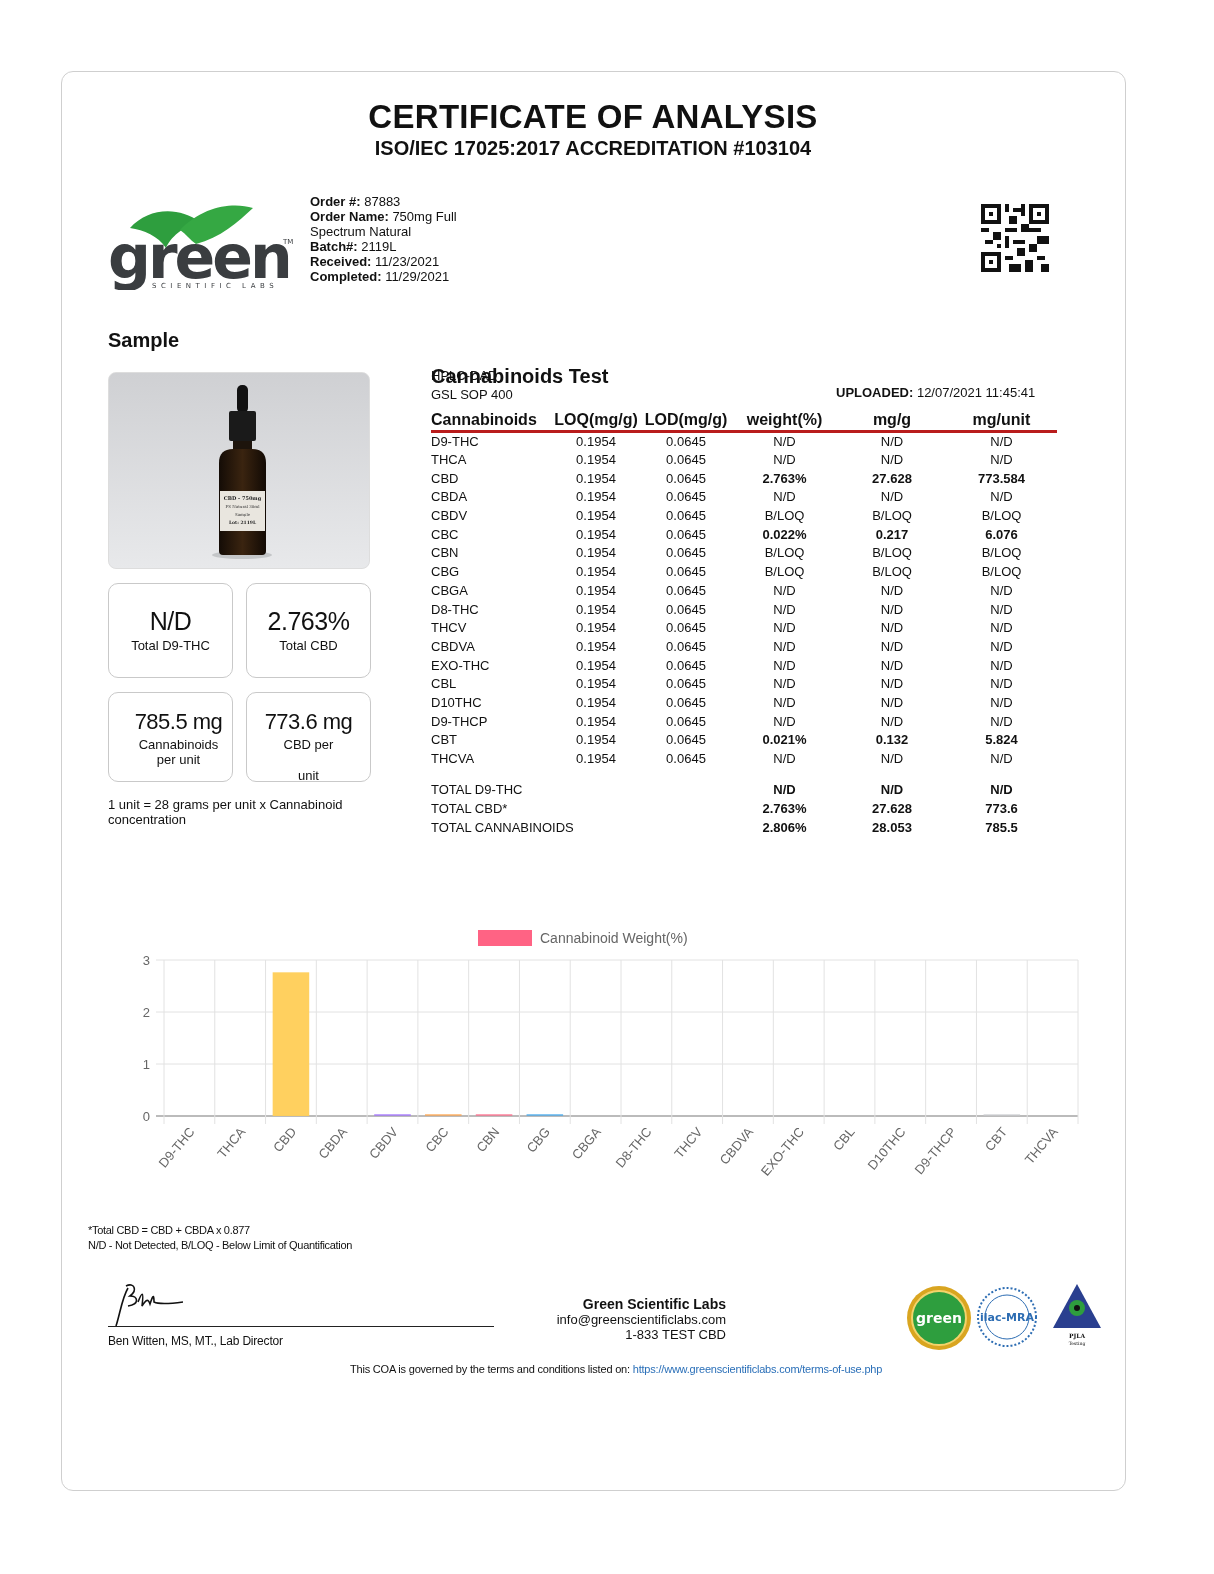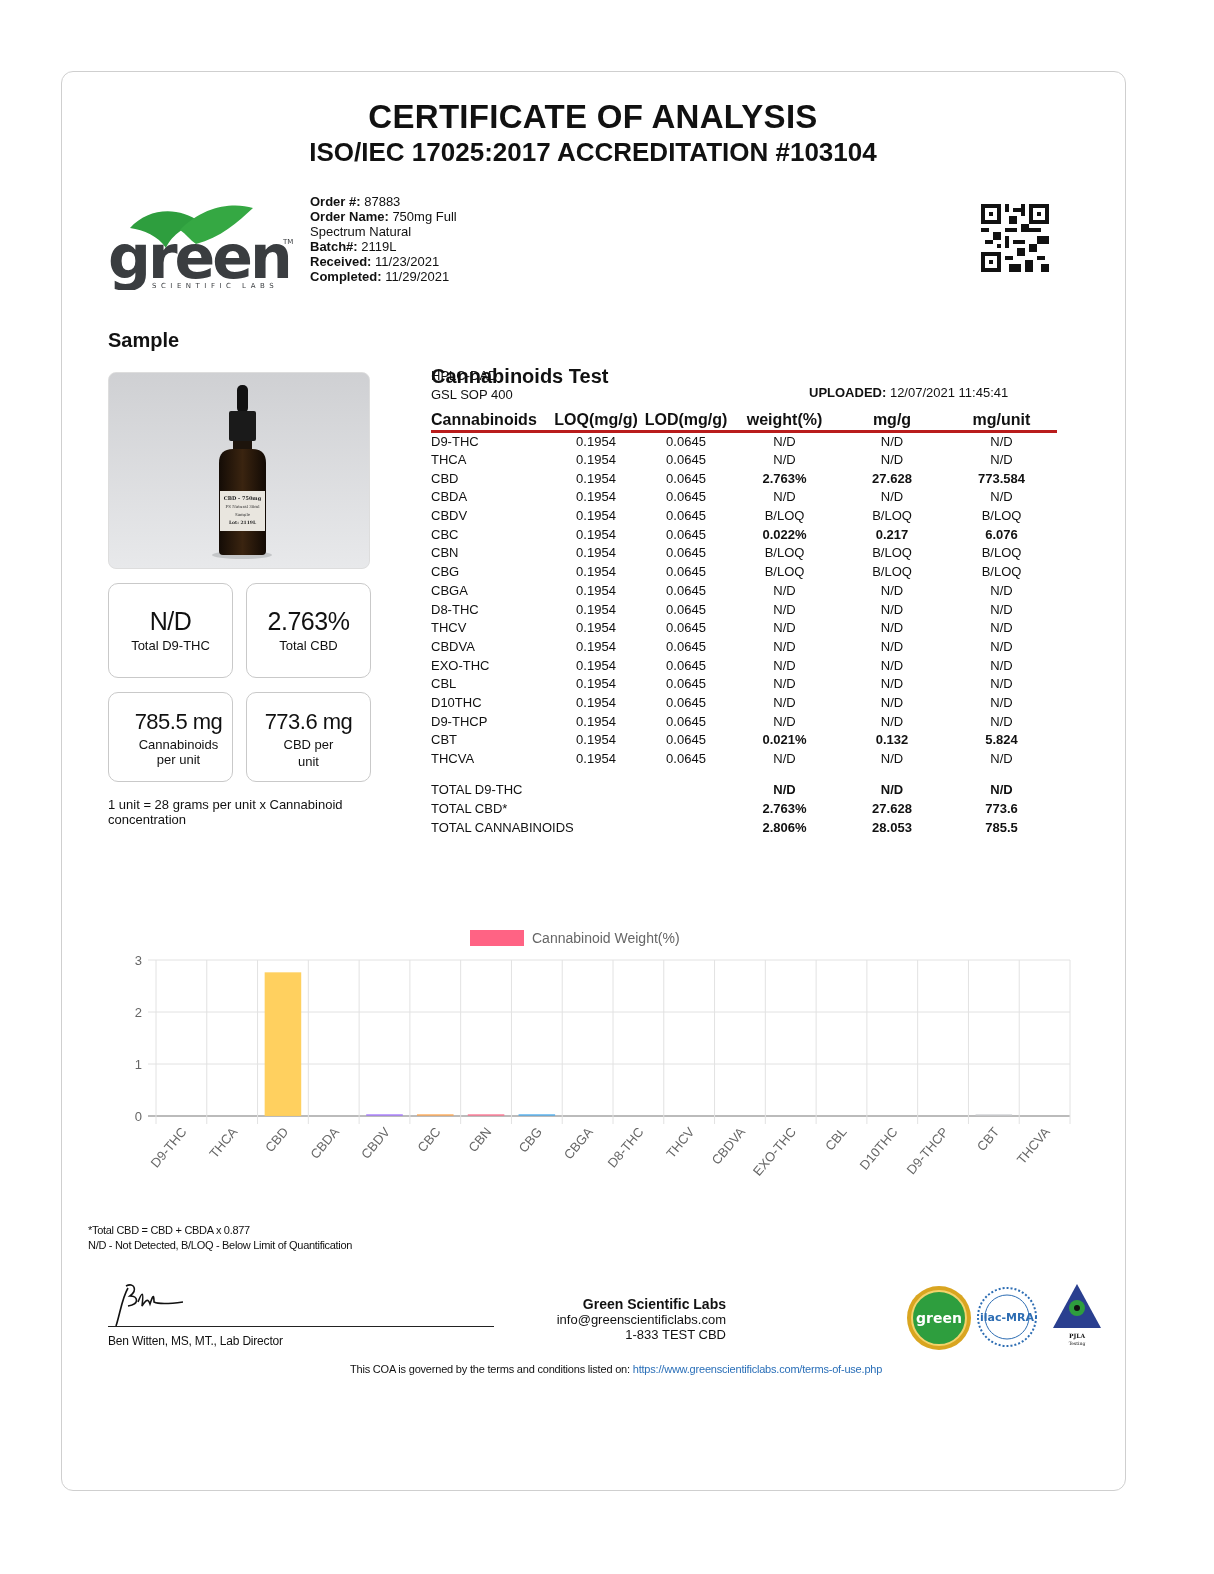--- a/index.html
+++ b/index.html
@@ -1,45 +1,45 @@
 <!DOCTYPE html>
 <html><head>
 <meta charset="utf-8">
 <style>
   * { box-sizing: border-box; margin: 0; padding: 0; }
   html, body { width: 1214px; height: 1574px; background: #ffffff; font-family: "Liberation Sans", sans-serif; color: #111; overflow: hidden; }
   .page { position: absolute; left: 61px; top: 71px; width: 1065px; height: 1420px; border: 1.5px solid #cfcfcf; border-radius: 12px; background: #fff; }
   .abs { position: absolute; }
   .title1 { left: 0; width: 1186px; top: 98px; text-align: center; font-size: 33px; font-weight: 700; letter-spacing: 0.3px; }
-  .title2 { left: 0; width: 1186px; top: 137px; text-align: center; font-size: 26px; font-weight: 700; }
+  .title2 { left: 0; width: 1186px; top: 137px; text-align: center; font-size: 20px; font-weight: 700; }
   .logo { left: 108px; top: 200px; width: 190px; height: 90px; }
   .order { left: 310px; top: 194px; font-size: 13px; line-height: 15px; }
   .order b { font-weight: 700; }
   .qr { left: 981px; top: 204px; width: 68px; height: 68px; }
   .h-sample { left: 108px; top: 329px; font-size: 20px; font-weight: 700; }
   .h-cann { left: 431px; top: 329px; font-size: 20px; font-weight: 700; margin-top: 36px; }
   .photo { left: 108px; top: 372px; width: 262px; height: 197px; border-radius: 8px; overflow: hidden; background: linear-gradient(180deg,#d5d6d8 0%,#e7e8ea 60%,#dcdde0 100%); border: 1px solid #ddd; }
   .card { position: absolute; width: 125px; height: 95px; border: 1.5px solid #c9c9c9; border-radius: 10px; text-align: center; }
   .card .big { font-size: 25px; margin-top: 23px; letter-spacing: -0.5px; }
   .card .sm { font-size: 13px; line-height: 15px; margin-top: 2px; }
   .card.c3 .big, .card.c4 .big { margin-top: 16px; font-size: 22px; }
   .unitnote { left: 108px; top: 797px; width: 270px; font-size: 13px; line-height: 15px; }
   .method { left: 431px; top: 366px; font-size: 13px; line-height: 19px; }
-  .uploaded { left: 809px; top: 385px; font-size: 13px; }
+  .uploaded { left: 836px; top: 385px; font-size: 13px; }
   .uploaded b { font-weight: 700; }
   table.ct { position: absolute; left: 431px; top: 409px; width: 626px; border-collapse: collapse; font-size: 13px; }
   table.ct th { font-size: 16px; font-weight: 700; text-align: center; padding: 2px 0 1px 0; border-bottom: 3px solid #b91c1c; white-space: nowrap; }
   table.ct th:first-child { text-align: left; }
   table.ct td { text-align: center; height: 18.7px; padding: 0; white-space: nowrap; }
   table.ct td:first-child { text-align: left; }
   table.ct td.b { font-weight: 700; }
   table.tot { position: absolute; left: 431px; top: 780px; width: 626px; border-collapse: collapse; font-size: 13px; }
   table.tot td { height: 19px; padding: 0; text-align: center; font-weight: 700; }
   table.tot td:first-child { text-align: left; font-weight: 400; }
-  .chart { left: 108px; top: 920px; width: 975px; height: 290px; }
+  .chart { left: 116px; top: 920px; width: 975px; height: 290px; }
   .foot1 { left: 88px; top: 1223px; font-size: 11px; line-height: 15px; letter-spacing: -0.3px; }
   .sig { left: 108px; top: 1278px; width: 120px; height: 50px; }
   .sigline { left: 108px; top: 1326px; width: 386px; height: 0; border-top: 1.5px solid #222; }
   .signame { left: 108px; top: 1334px; font-size: 12px; letter-spacing: -0.2px; }
   .contact { left: 520px; top: 1297px; width: 206px; text-align: right; font-size: 13px; line-height: 15px; }
   .contact .n { font-weight: 700; font-size: 14px; }
   .terms { left: 350px; top: 1363px; font-size: 11px; letter-spacing: -0.2px; }
   .terms a { color: #2a6fb8; text-decoration: none; }
   .badges { left: 905px; top: 1282px; width: 200px; height: 72px; }
 </style>
@@ -144,21 +144,21 @@
   <div class="big">2.763%</div>
   <div class="sm">Total CBD</div>
 </div>
 <div class="card abs c3" style="left:108px; top:692px; height:90px;padding-left:16px;">
   <div class="big">785.5 mg</div>
   <div class="sm" style="padding:0 8px;">Cannabinoids per unit</div>
 </div>
 <div class="card abs c4" style="left:246px; top:692px; height:90px;">
   <div class="big">773.6 mg</div>
   <div class="sm">CBD per</div>
-  <div class="sm" style="margin-top:2px">unit</div>
+  <div class="sm" style="margin-top:16px">unit</div>
 </div>
 <div class="abs unitnote">1 unit = 28 grams per unit x Cannabinoid concentration</div>
 
 <div class="abs h-cann">Cannabinoids Test</div>
 <div class="abs method">
   <div>HPLC-DAD</div>
   <div>GSL SOP 400</div>
 </div>
 <div class="abs uploaded">
   <b>UPLOADED:</b> <span>12/07/2021 11:45:41</span>

